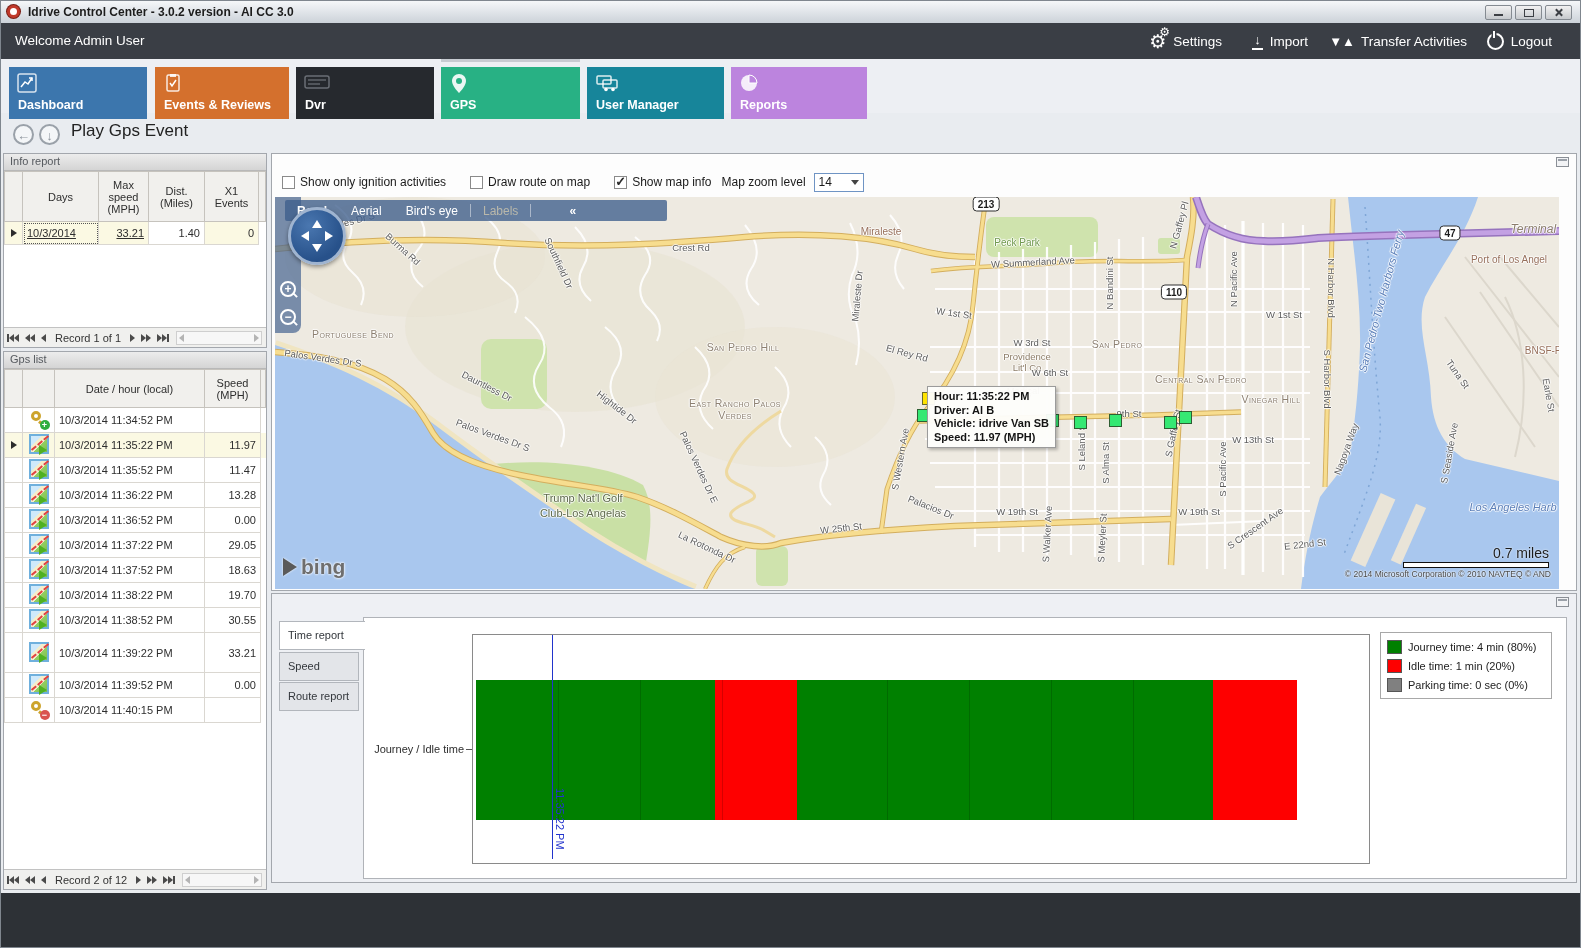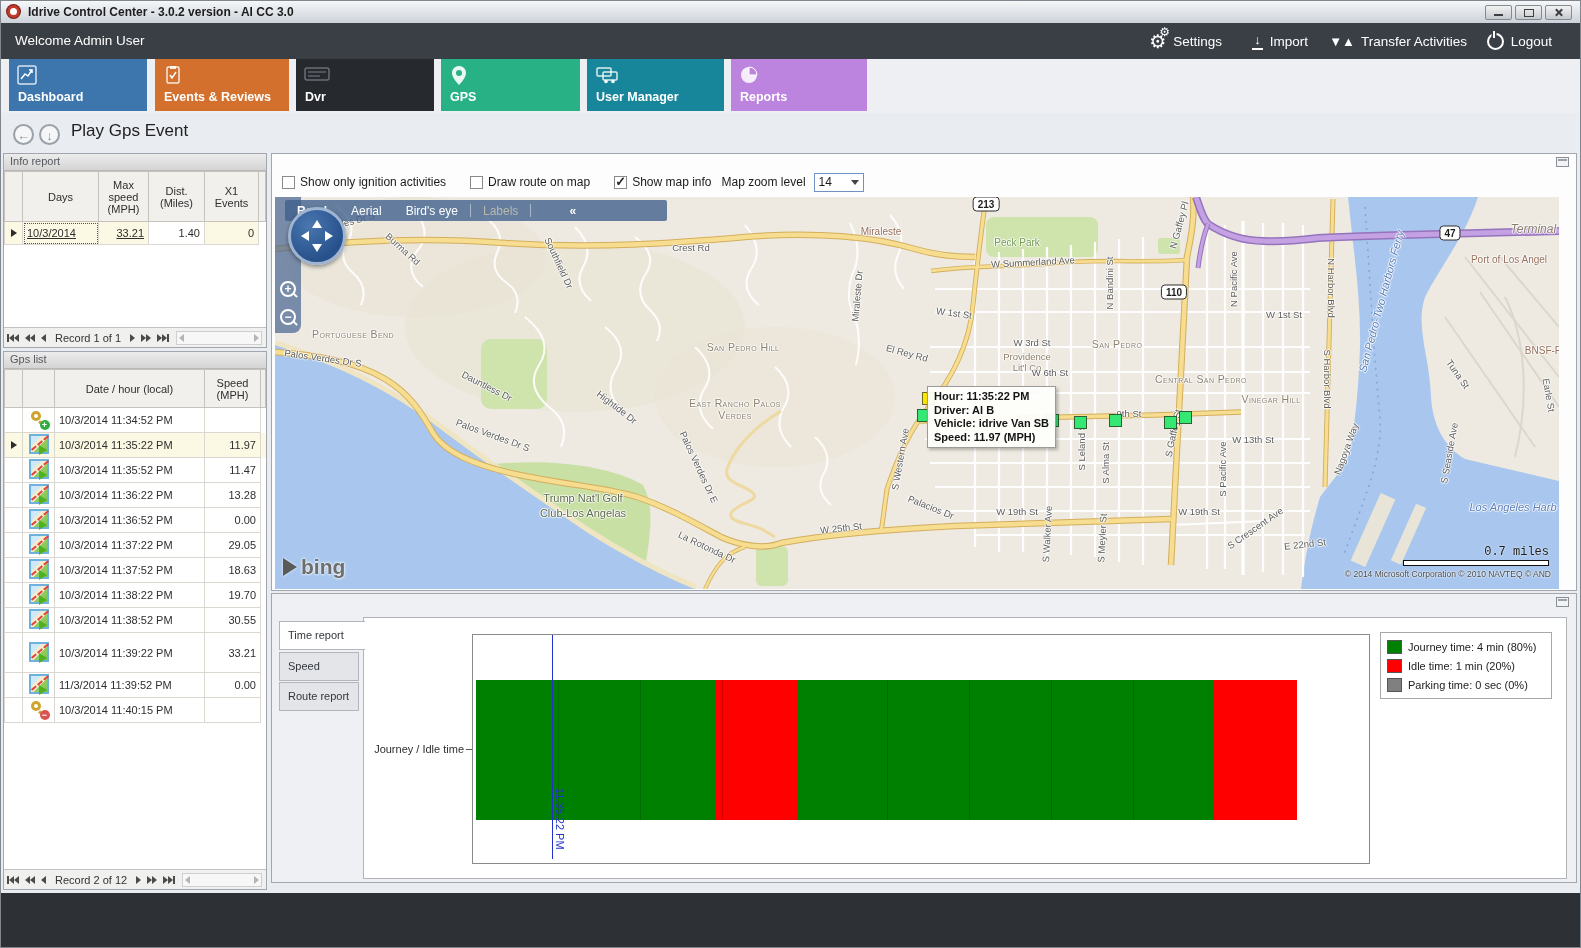--- a/index.html
+++ b/index.html
@@ -30,21 +30,21 @@
   .gear-ico::before{content:"\2699";position:absolute;left:10px;top:-7px;font-size:12px}
   .import-ico{display:inline-block;border-bottom:2px solid #fff;padding:0 2px 1px 2px;font-weight:bold}
   .import-ico::after{content:"\2193";font-size:13px;font-weight:bold}
   .transfer-ico{display:inline-flex;gap:1px;font-size:13px;letter-spacing:-1px}
   .transfer-ico::before{content:"\25BC"}
   .transfer-ico::after{content:"\25B2"}
   .logout-ico{display:inline-block;width:13px;height:13px;border:2px solid #fff;border-radius:50%;position:relative}
   .logout-ico::after{content:"";position:absolute;left:4.5px;top:-4px;width:2px;height:7px;background:#fff;box-shadow:0 0 0 1.5px #3a3e45}
   
   #tabsrow{left:0;top:58px;width:100%;height:54px;background:#edeff3}
-  .navtab{top:0;height:52px;color:#fff;cursor:pointer}
+  .navtab{top:8px;height:52px;color:#fff;cursor:pointer}
   .navtab .tlabel{position:absolute;left:9px;bottom:7px;font-size:12.5px;font-weight:bold}
   .navtab svg{position:absolute;left:8px;top:6px}
   #seltab-strip{top:0;height:3px;background:#c7cbd1}
   
   #crumbrow{left:0;top:112px;width:100%;height:40px}
   .circbtn{top:11px;width:21px;height:21px;border:2px solid #9aa1a9;border-radius:50%;color:#8d949c;
            text-align:center;box-sizing:border-box;cursor:pointer;background:#f4f6f8}
   #btn-back{left:12px}#btn-down{left:38px}
   #btn-back::after{content:"\2190";font-size:13px;line-height:16px}
   #btn-down::after{content:"\2193";font-size:13px;line-height:16px}
@@ -136,21 +136,21 @@
   .carrow{position:absolute;width:0;height:0;border:5px solid transparent}
   .ca-n{left:21px;top:5px;border-bottom:8px solid #fff}
   .ca-s{left:21px;bottom:5px;border-top:8px solid #fff}
   .ca-w{left:5px;top:21px;border-right:8px solid #fff}
   .ca-e{right:5px;top:21px;border-left:8px solid #fff}
   #bing-logo{left:8px;top:358px;display:flex;align-items:center;gap:4px;z-index:3;
              font-size:21px;font-weight:bold;color:#6e6e6e;text-shadow:0 0 2px #fff,0 0 3px #fff}
   #bing-b{width:0;height:0;border-top:9px solid transparent;border-bottom:9px solid transparent;border-left:14px solid #5a5a5a;
           filter:drop-shadow(0 0 1px #fff)}
   #scalebox{right:10px;top:348px;width:146px;text-align:right;z-index:3}
-  #scaletext{font-size:12px;color:#1c1c1c;text-shadow:0 0 2px #fff;font-family:Liberation Mono, monospace}
+  #scaletext{font-size:14px;color:#1c1c1c;text-shadow:0 0 2px #fff;font-family:Liberation Sans, sans-serif}
   #scalebar{margin-top:1px;height:4px;background:#fff;border:1px solid #111}
   #map-copy{right:8px;top:372px;font-size:8.5px;color:#4a4a4a;text-shadow:0 0 2px #fff,0 0 2px #fff;z-index:3}
   
   .ctab{left:278px;width:80px;height:29px;background:#e3e5e9;border:1px solid #b2b6bc;box-sizing:border-box;
         font-size:11px;color:#33373c;line-height:27px;padding-left:8px;cursor:pointer}
   .ctab.sel{background:#fff;width:86px;border-right:none;z-index:3;font-size:11px}
   #chart-box{left:362px;top:616px;width:1204px;height:262px;background:#fff;border:1px solid #b0b3b8;box-sizing:border-box}
   #plot{left:108px;top:16px;width:898px;height:230px;border:1px solid #8a8a8a;box-sizing:border-box}
   #bar{left:112px;top:62px;width:821px;height:140px}
   .seg{position:absolute;top:0;height:100%}
@@ -402,21 +402,21 @@
         <tr style="height: 40px;">
           <td style="text-align:center;padding:1px"></td>
           <td style="text-align:center;padding:1px 2px"><span class="map-ico"></span></td>
           <td>10/3/2014 11:39:22 PM</td>
           <td class="num">33.21</td>
           <td style="border:none"></td>
         </tr>
         <tr style="height: 25px;">
           <td style="text-align:center;padding:1px"></td>
           <td style="text-align:center;padding:1px 2px"><span class="map-ico"></span></td>
-          <td>11/3/2014 11:39:52 PM</td>
+          <td>10/3/2014 11:39:52 PM</td>
           <td class="num">0.00</td>
           <td style="border:none"></td>
         </tr>
         <tr style="height: 25px;">
           <td style="text-align:center;padding:1px"></td>
           <td style="text-align:center;padding:1px 2px"><span class="key-ico"><span class="ring"></span><span class="stem"></span><span class="badge off">−</span></span></td>
           <td>10/3/2014 11:40:15 PM</td>
           <td class="num"></td>
           <td style="border:none"></td>
         </tr>

